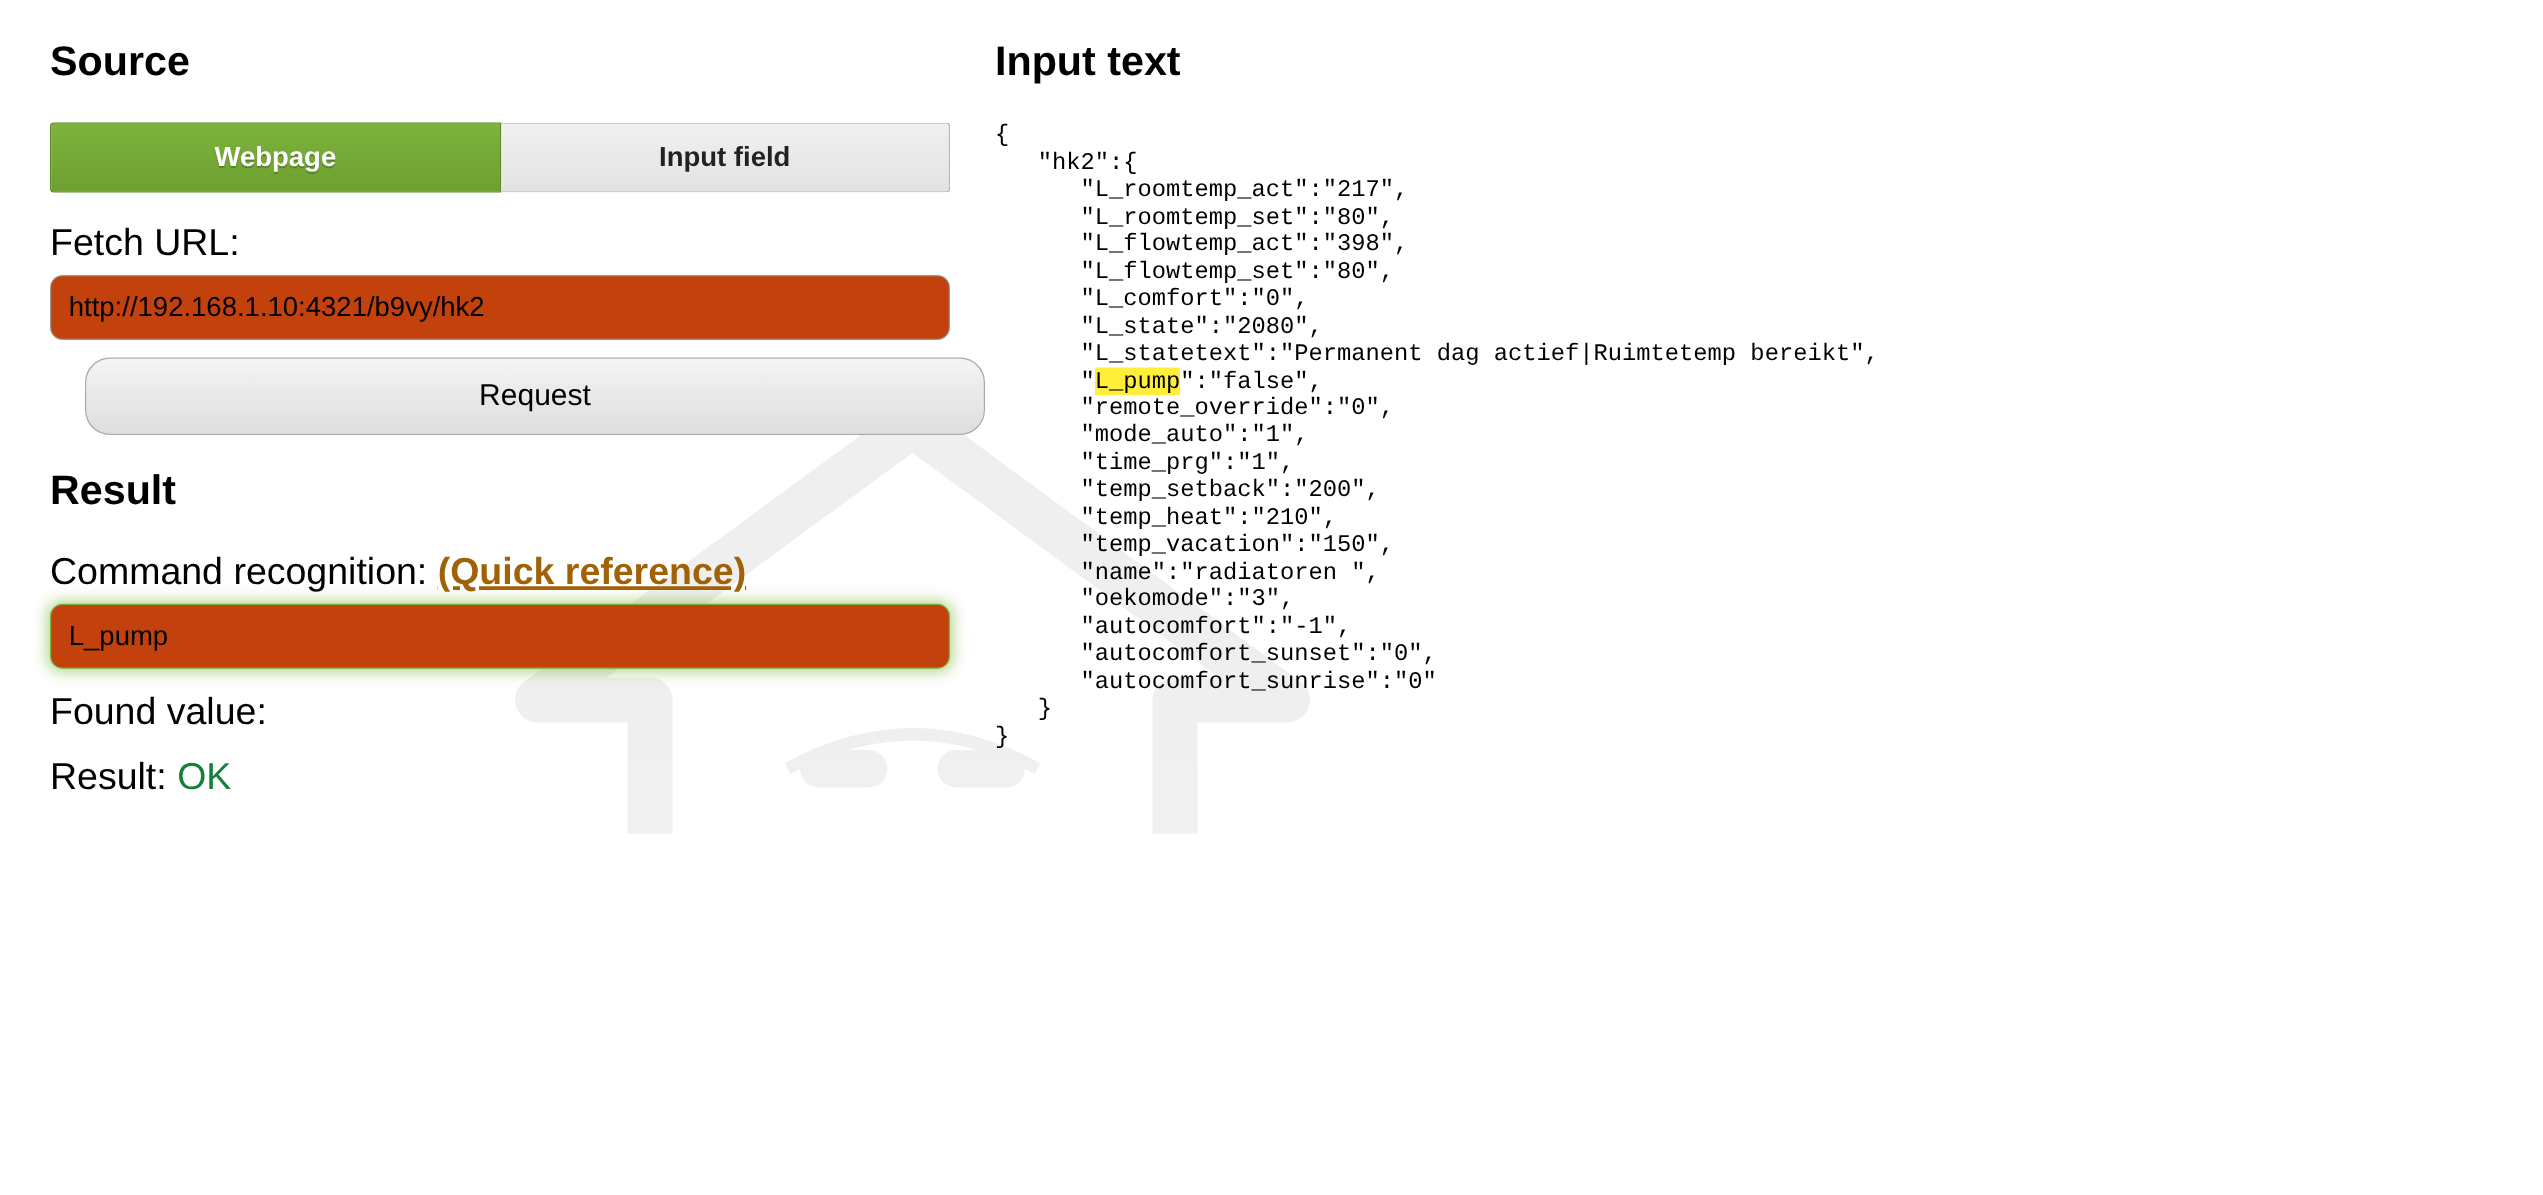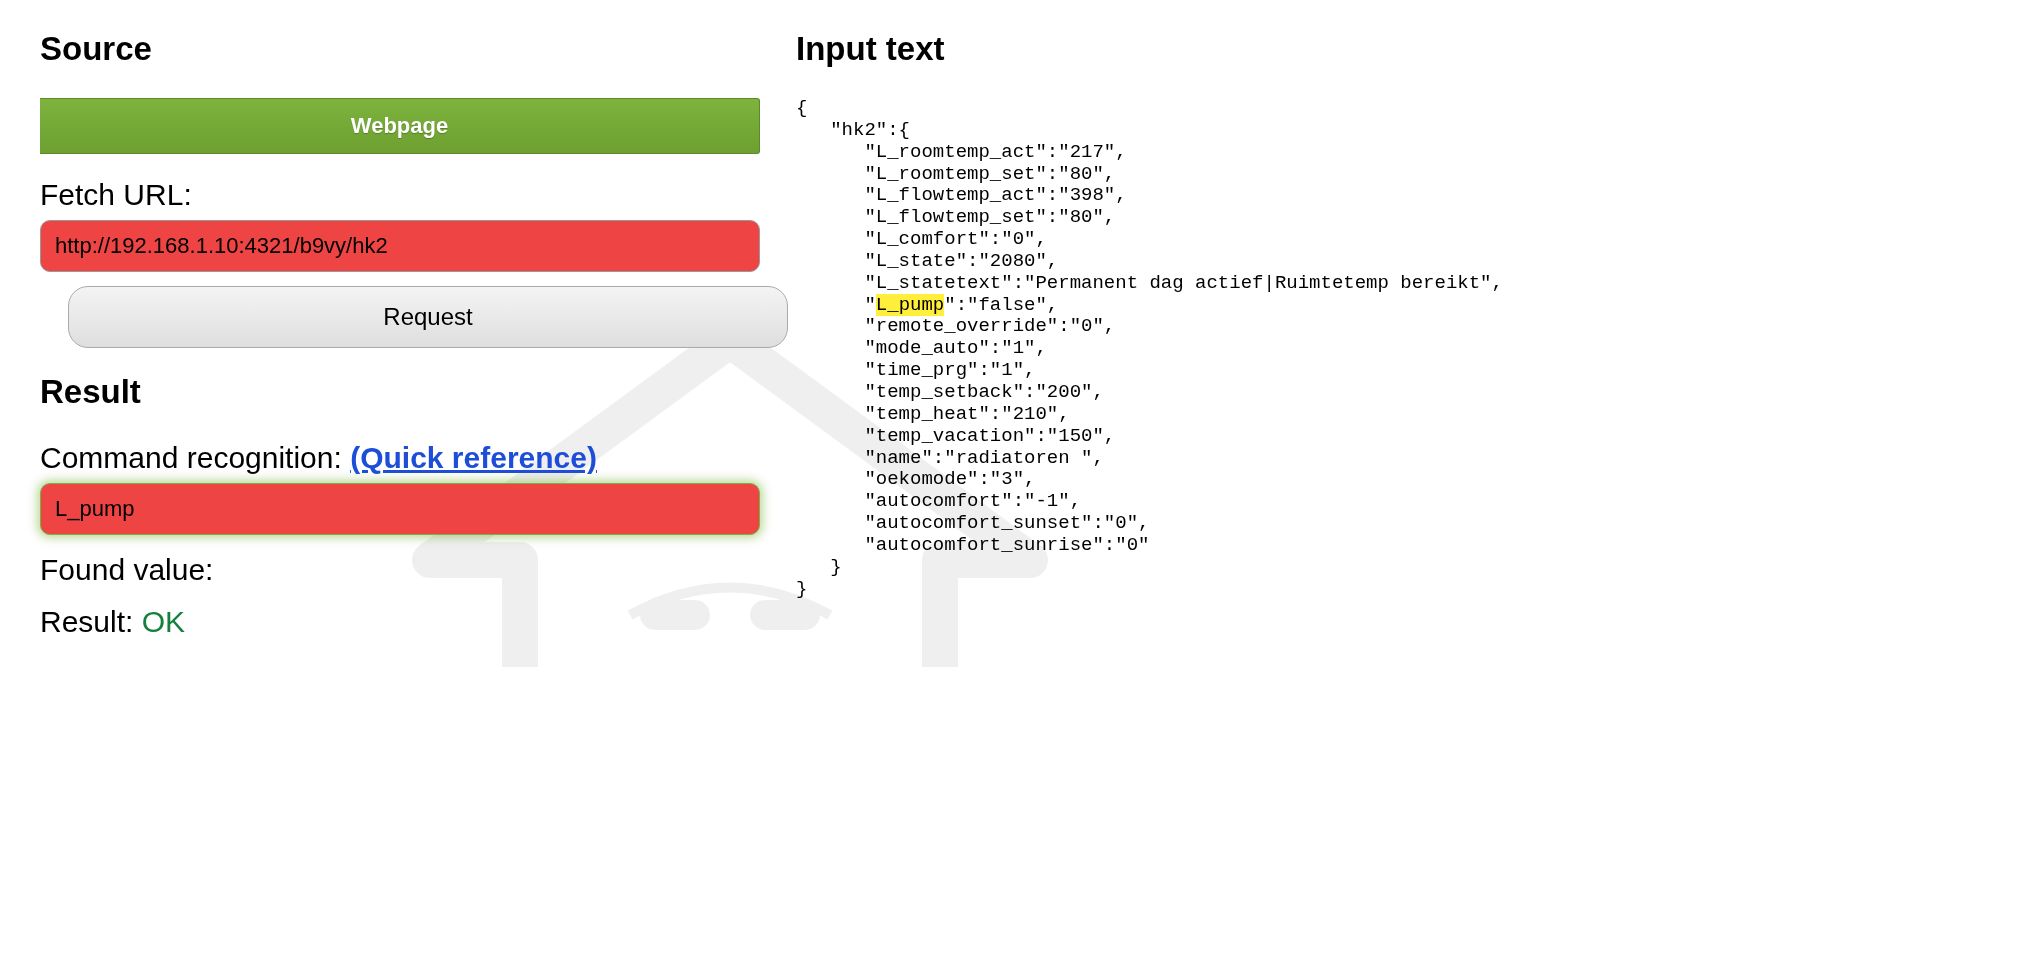--- a/index.html
+++ b/index.html
@@ -68,42 +68,42 @@
     font-size: 30px;
     color: #000;
     margin: 18px 0 8px 0;
   }
   .text-input {
     width: 100%;
     font-size: 22px;
     padding: 12px 14px;
     border: 1px solid #999;
     border-radius: 10px;
-    background: #ef4444;
+    background: #c2410c;
     font-family: inherit;
   }
   .text-input.glow {
     box-shadow: 0 0 10px 3px rgba(122,180,60,0.5);
     border-color: #7ab43c;
   }
   .btn {
     width: 100%;
     font-size: 24px;
     font-weight: 400;
     padding: 16px 0;
     margin-top: 14px;
     border: 1px solid #aaa;
     border-radius: 20px;
     background: linear-gradient(to bottom, #f4f4f4, #dedede);
     cursor: pointer;
     color: #000;
     margin-left: 28px;
   }
   .link {
-    color: #1d4ed8;
+    color: #a16207;
     text-decoration: underline;
     font-weight: 600;
     cursor: pointer;
   }
   .status-ok {
     color: #15803d;
   }
   .result-h2 {
     margin-top: 25px;
   }
@@ -139,20 +139,21 @@
   </g>
 </svg>
 
 <div class="container">
   <div class="left-col">
 
     <h2>Source</h2>
 
     <div class="tabs">
       <div class="tab active">Webpage</div>
+      <div class="tab">Input field</div>
     </div>
 
     <div class="field-label">Fetch URL:</div>
     <input type="text" class="text-input" value="http://192.168.1.10:4321/b9vy/hk2" style="">
     <button class="btn">Request</button>
 
     <h2 class="result-h2">Result</h2>
 
     <div class="field-label">
       <span>Command recognition: </span><a class="link">(Quick reference)</a>

